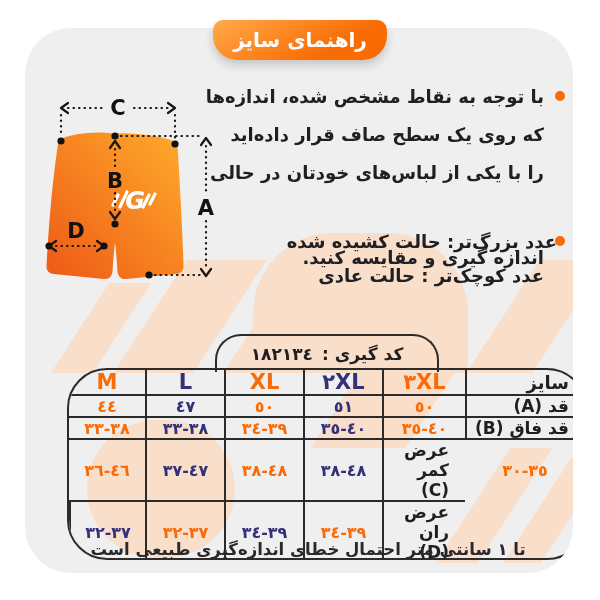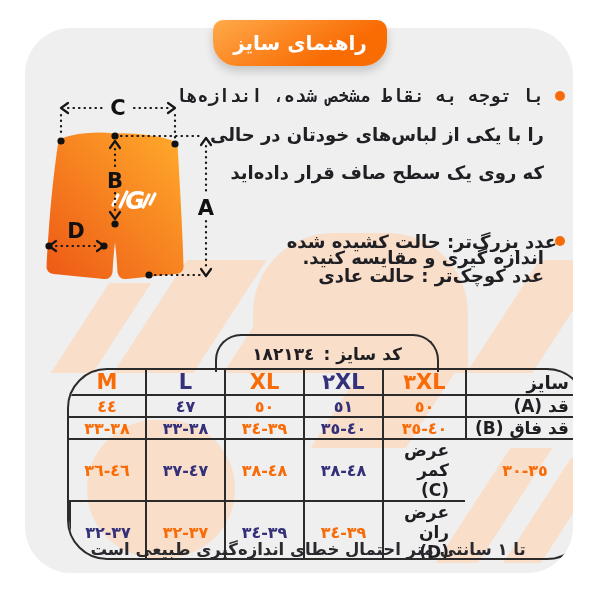--- a/index.html
+++ b/index.html
@@ -3,21 +3,21 @@
 <meta charset="utf-8">
 <style>
   html,body{margin:0;padding:0;width:600px;height:600px;background:#ffffff;
     font-family:"DejaVu Sans",sans-serif;overflow:hidden;position:relative;}
   .card{position:absolute;left:25px;top:28px;width:548px;height:545px;
     background:#efefef;border-radius:46px;overflow:hidden;}
   
   .wm{position:absolute;background:#f9deca;}
   .skew{transform:skewX(-33deg);}
   
-  .pill{position:absolute;left:213px;top:20px;width:174px;height:46px;z-index:6;
+  .pill{position:absolute;left:213px;top:20px;width:174px;height:40px;z-index:6;
     background:linear-gradient(150deg,#ffaa4a 0%,#f96c04 70%);
     border-radius:10px 10px 24px 24px;display:flex;align-items:center;justify-content:center;
     box-shadow:0 5px 10px rgba(0,0,0,.18);}
   .pill span{color:#fff;font-size:20px;font-weight:bold;direction:rtl;}
   
   .instr{position:absolute;z-index:3;direction:rtl;text-align:right;color:#202024;font-weight:bold;}
   .line{white-space:nowrap;font-size:18px;}
   .b1 .line{line-height:38px;}
   .b2 .line{line-height:34px;}
   .dot{position:absolute;width:10px;height:10px;border-radius:50%;background:#f96b06;}
@@ -56,21 +56,21 @@
   <div class="wm skew" style="left:125px;top:232px;width:80px;height:113px;"></div>
   <div class="wm skew" style="left:235px;top:232px;width:40px;height:113px;"></div>
   <div class="wm" style="left:228px;top:205px;width:215px;height:140px;border-radius:80px 80px 0 0;"></div>
   <div class="wm skew" style="left:478px;top:232px;width:66px;height:113px;"></div>
   <div class="wm skew" style="left:310px;top:345px;width:95px;height:75px;"></div>
   <div class="wm skew" style="left:448px;top:420px;width:42px;height:115px;"></div>
   <div class="wm skew" style="left:512px;top:430px;width:38px;height:105px;"></div>
   <div class="wm" style="left:62px;top:392px;width:148px;height:138px;border-radius:80px;"></div>
 
   <div class="tab">
-    <span>کد سایز :</span>
+    <span>کد گیری :</span>
     <span class="num">١٨٢١٣٤</span>
   </div>
 
   <div class="sizetable">
     <div class="cell c0 r0 hd c-or">M</div>
     <div class="cell r0 hd c-nv">L</div>
     <div class="cell r0 hd c-or num">XL</div>
     <div class="cell r0 hd c-nv num">٢XL</div>
     <div class="cell r0 hd c-or num">٣XL</div>
     <div class="cell r0 lblcell hd-size">سایز</div>
@@ -103,23 +103,23 @@
     <div class="cell lblcell">عرض ران (D)</div>
   </div>
 </div>
 
 <div class="pill">
   <span>راهنمای سایز</span>
 </div>
 
 <div class="instr b1" style="left:240px;top:78px;width:325px;">
   <span class="dot" style="right:0;top:13px;"></span>
-  <div class="line" style="padding-right:21px;font-family:Liberation Mono, monospace;">با توجه به نقاط مشخص شده، اندازه‌ها</div>
+  <div class="line" style="padding-right:21px;">با توجه به نقاط مشخص شده، اندازه‌ها</div>
+  <div class="line" style="padding-right:21px;">که روی یک سطح صاف قرار داده‌اید</div>
   <div class="line" style="padding-right:21px;">را با یکی از لباس‌های خودتان در حالی</div>
-  <div class="line" style="padding-right:21px;">که روی یک سطح صاف قرار داده‌اید</div>
   <div class="line" style="padding-right:21px;margin-top:47px;">اندازه گیری و مقایسه کنید.</div>
 </div>
 
 <div class="instr b2" style="left:240px;top:225px;width:325px;">
   <span class="dot" style="right:0;top:11px;"></span>
   <div class="line" style="padding-right:8px;">عدد بزرگ‌تر: حالت کشیده شده</div>
   <div class="line" style="padding-right:21px;">عدد کوچک‌تر : حالت عادی</div>
 </div>
 
 <svg class="diagram" width="220" height="230" viewBox="0 0 220 230">

